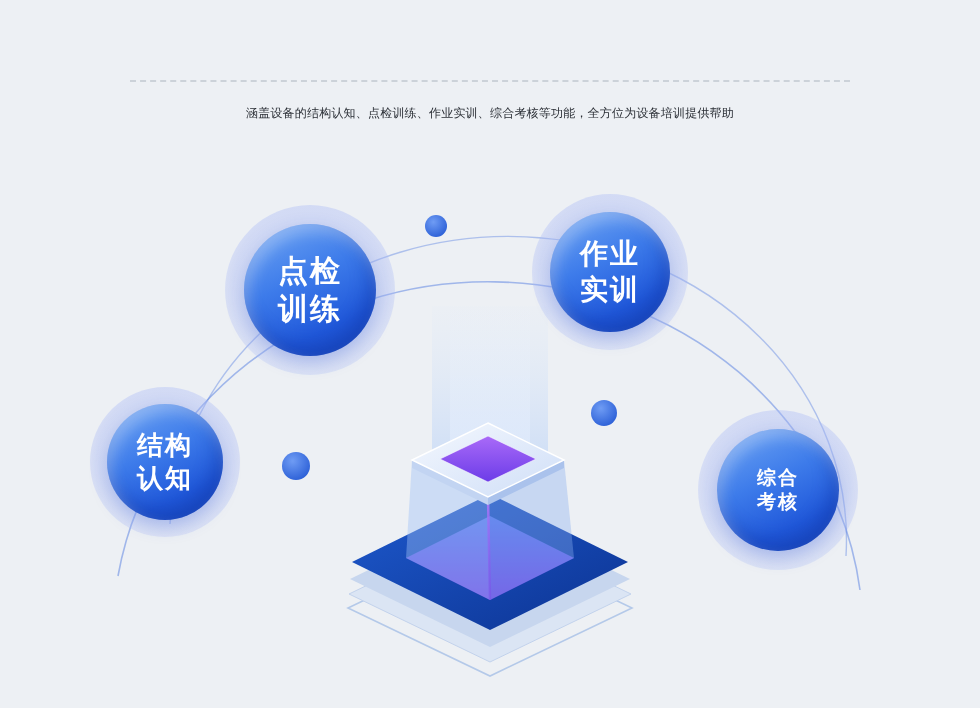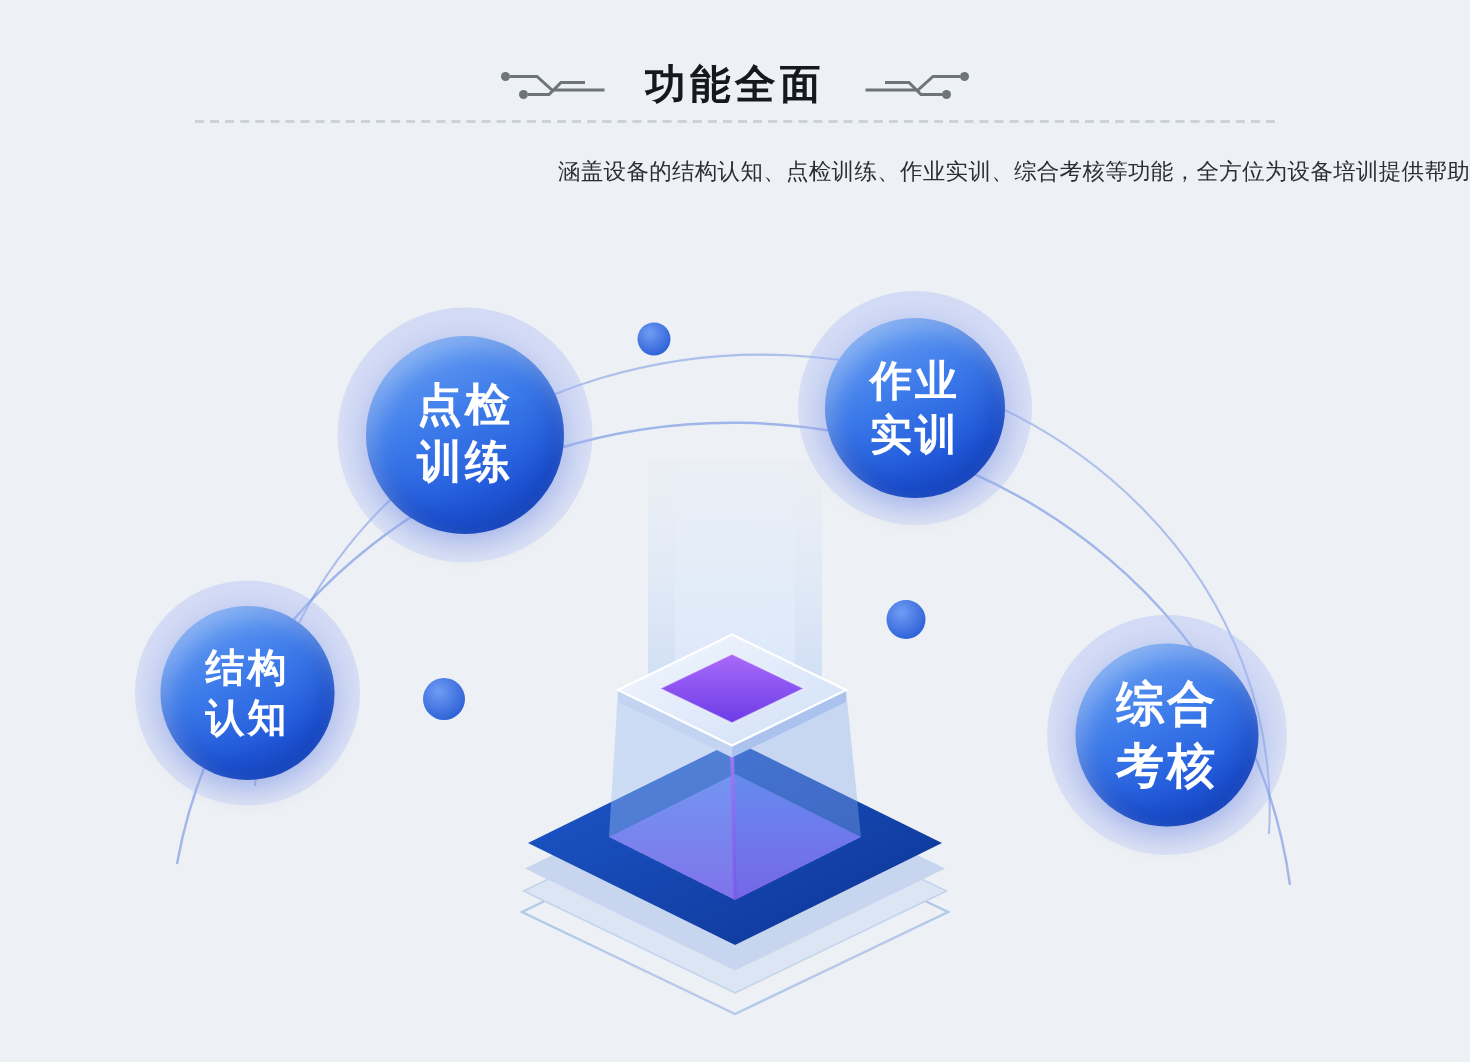--- a/index.html
+++ b/index.html
@@ -24,21 +24,21 @@
   .decor { display:block; }
   .decor-right { transform:scaleX(-1); }
 
   .dashed-divider {
     position:absolute; top:80px; left:130px; width:720px; height:0;
     border-top:2px dashed #ccd2d9; z-index:6;
   }
 
   .subtitle {
     position:absolute; top:105px; left:0; width:100%;
-    text-align:right; font-size:15px; color:#2a2e35; letter-spacing:0.2px;
+    text-align:center; font-size:12px; color:#2a2e35; letter-spacing:0.2px;
     z-index:6;
   }
 
   
   .orbits { position:absolute; left:0; top:0; z-index:1; }
   .illustration { position:absolute; left:320px; top:300px; z-index:2; }
 
   .center-label {
     position:absolute; top:361px; left:491px; transform:translateX(-50%);
     font-size:46px; font-weight:bold; letter-spacing:4px; z-index:4;
@@ -68,46 +68,27 @@
     color:#fff; font-weight:bold; line-height:1.28; letter-spacing:2px;
     text-align:center;
   }
   .node-structure  { left:90px;  top:387px; width:150px; height:150px; }
   .node-structure .core  { width:116px; height:116px; font-size:26px;text-align:right; }
   .node-inspection { left:225px; top:205px; width:170px; height:170px; }
   .node-inspection .core { width:132px; height:132px; font-size:30px; }
   .node-operation  { left:532px; top:194px; width:156px; height:156px; }
   .node-operation .core  { width:120px; height:120px; font-size:28px; }
   .node-assessment { left:698px; top:410px; width:160px; height:160px; }
-  .node-assessment .core { width:122px; height:122px; font-size:32px; }
+  .node-assessment .core { width:122px; height:122px; font-size:19px; }
 </style>
 </head>
 <body>
 
 <div class="page">
 
-  <div class="header">
-    <svg class="decor" width="72" height="26" viewBox="0 0 72 26">
-      <g fill="none" stroke="#6e747c" stroke-width="2">
-        <path d="M8 8 H26 L36 17 H71"></path>
-        <path d="M20 20 H34 L42 12 H58"></path>
-      </g>
-      <circle cx="5" cy="8" r="3" fill="#6e747c"></circle>
-      <circle cx="17" cy="20" r="3" fill="#6e747c"></circle>
-    </svg>
-    <h1 class="title">功能全面</h1>
-    <svg class="decor decor-right" width="72" height="26" viewBox="0 0 72 26">
-      <g fill="none" stroke="#6e747c" stroke-width="2">
-        <path d="M8 8 H26 L36 17 H71"></path>
-        <path d="M20 20 H34 L42 12 H58"></path>
-      </g>
-      <circle cx="5" cy="8" r="3" fill="#6e747c"></circle>
-      <circle cx="17" cy="20" r="3" fill="#6e747c"></circle>
-    </svg>
-  </div>
 
   <div class="dashed-divider"></div>
 
   <p class="subtitle">涵盖设备的结构认知、点检训练、作业实训、综合考核等功能，全方位为设备培训提供帮助</p>
 
   <svg class="orbits" width="980" height="708" viewBox="0 0 980 708">
     <defs>
       <radialGradient id="dotG" cx="38%" cy="32%" r="75%">
         <stop offset="0%" stop-color="#6f9cf4"></stop>
         <stop offset="100%" stop-color="#2a5ed6"></stop>

